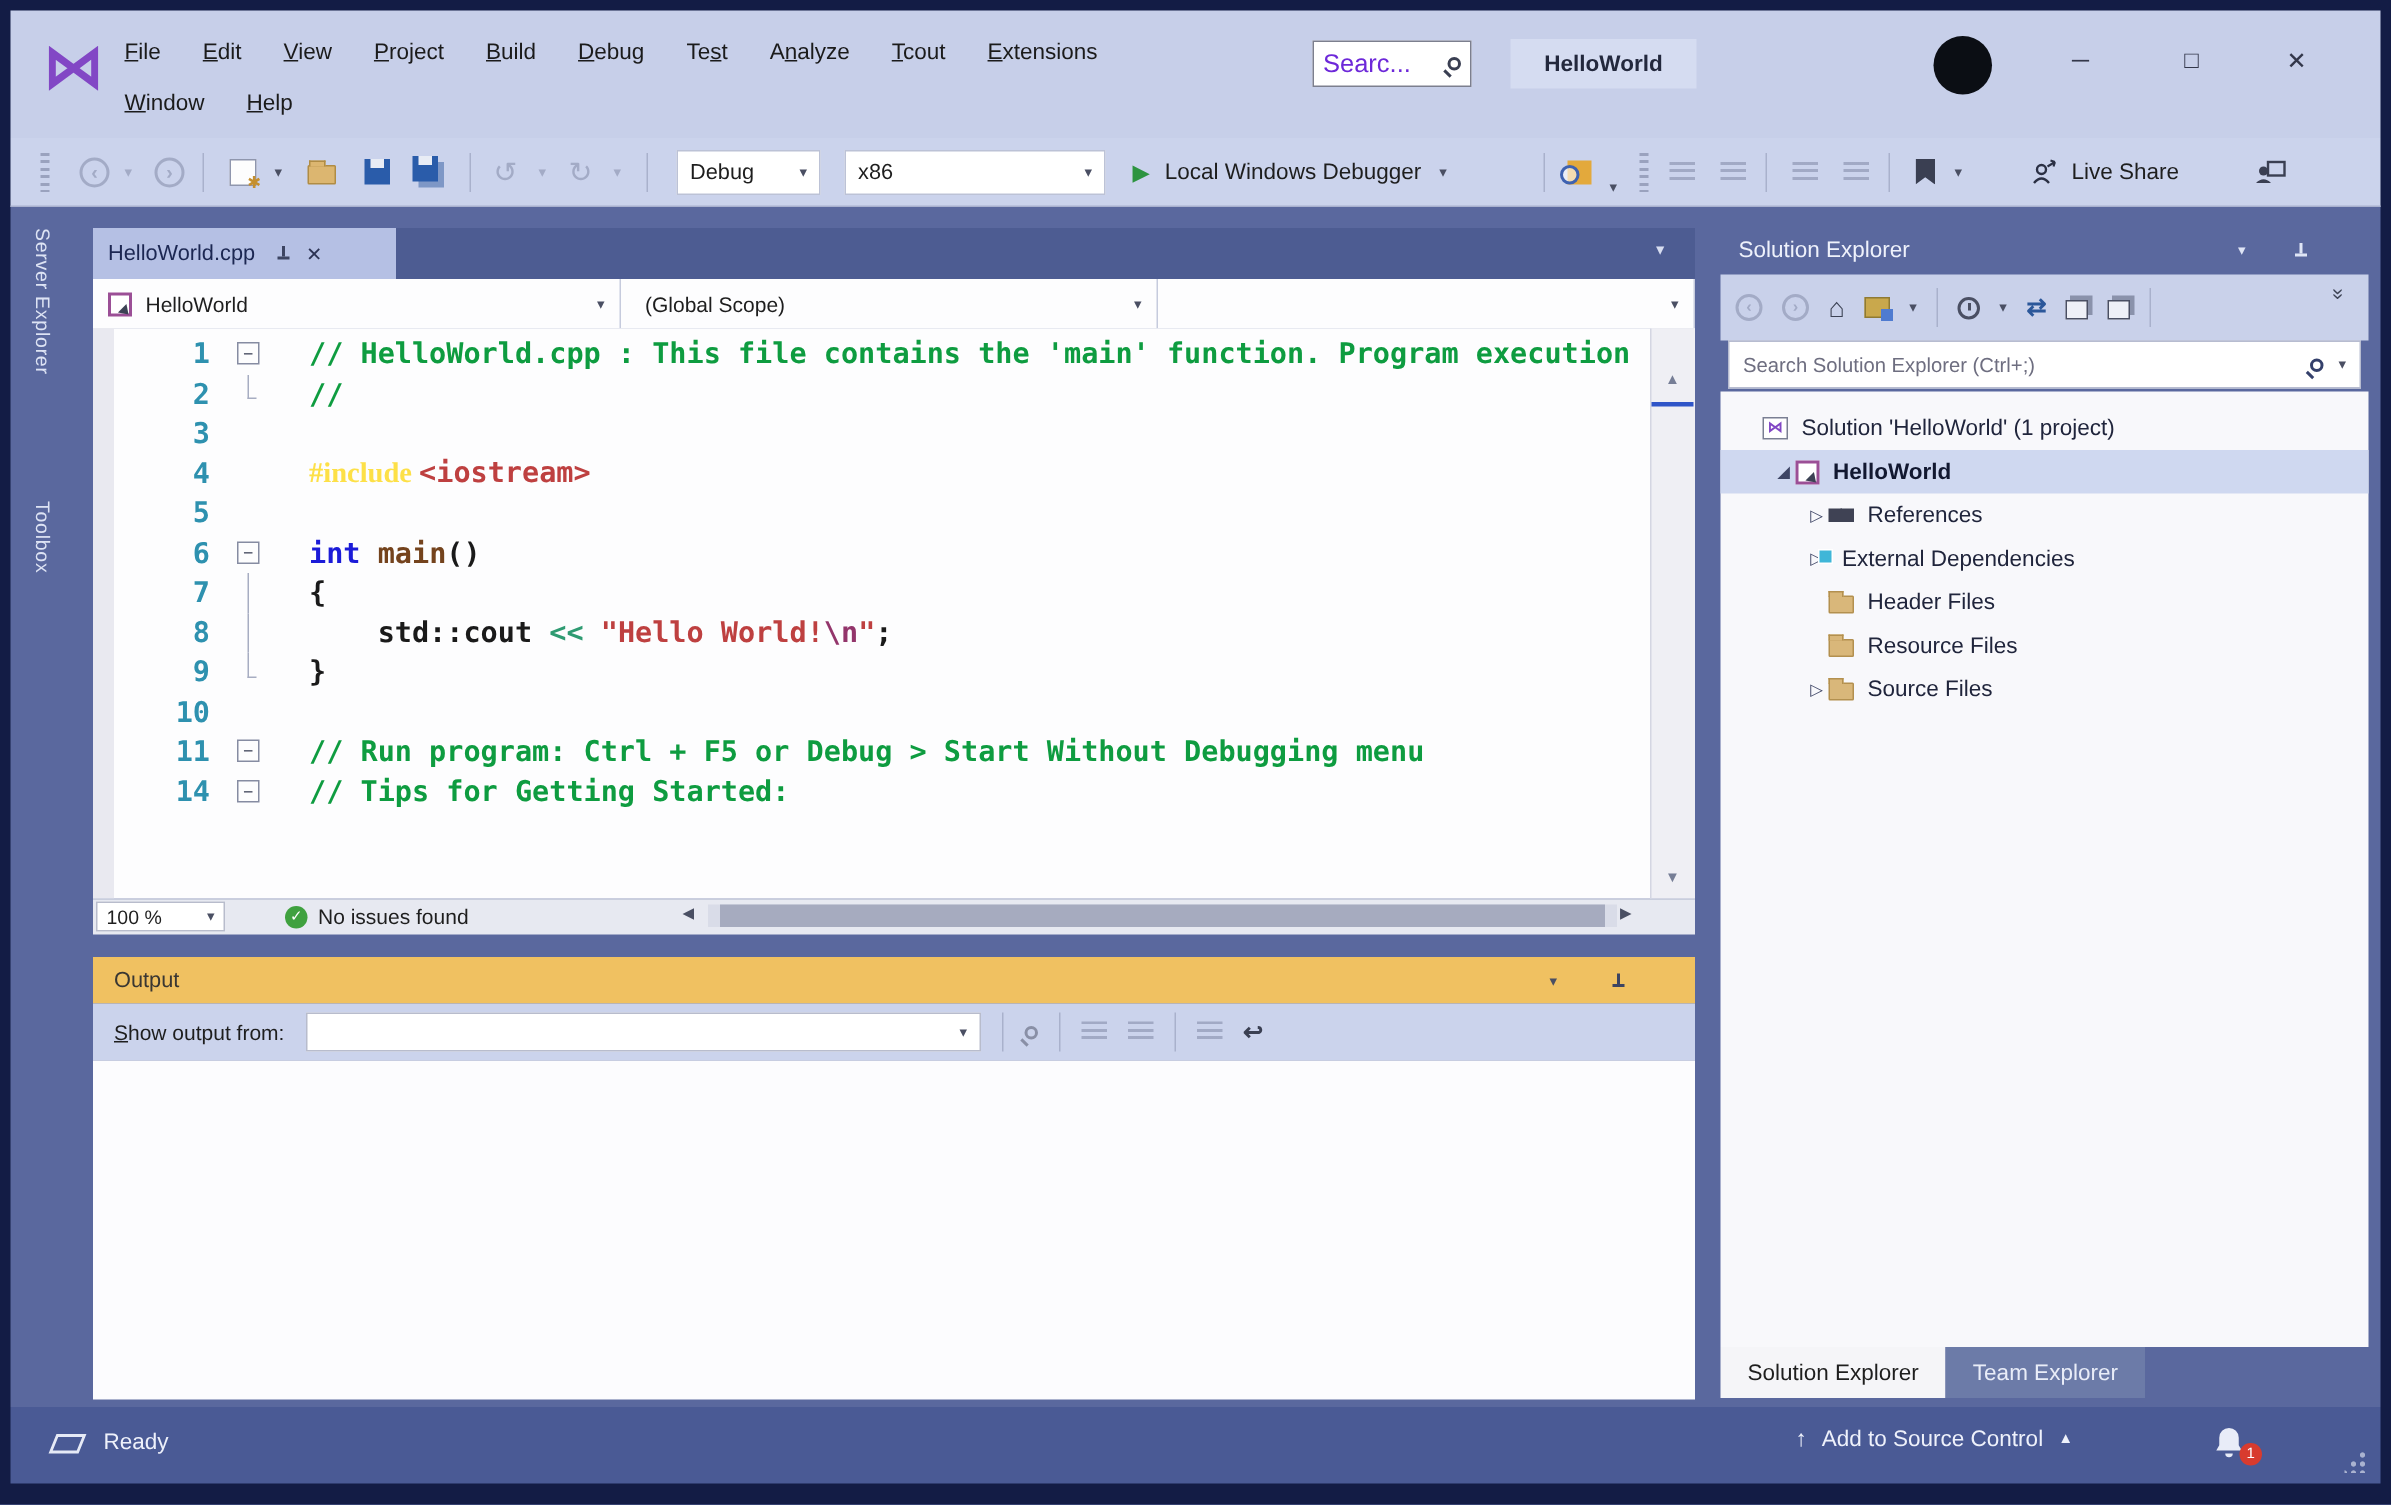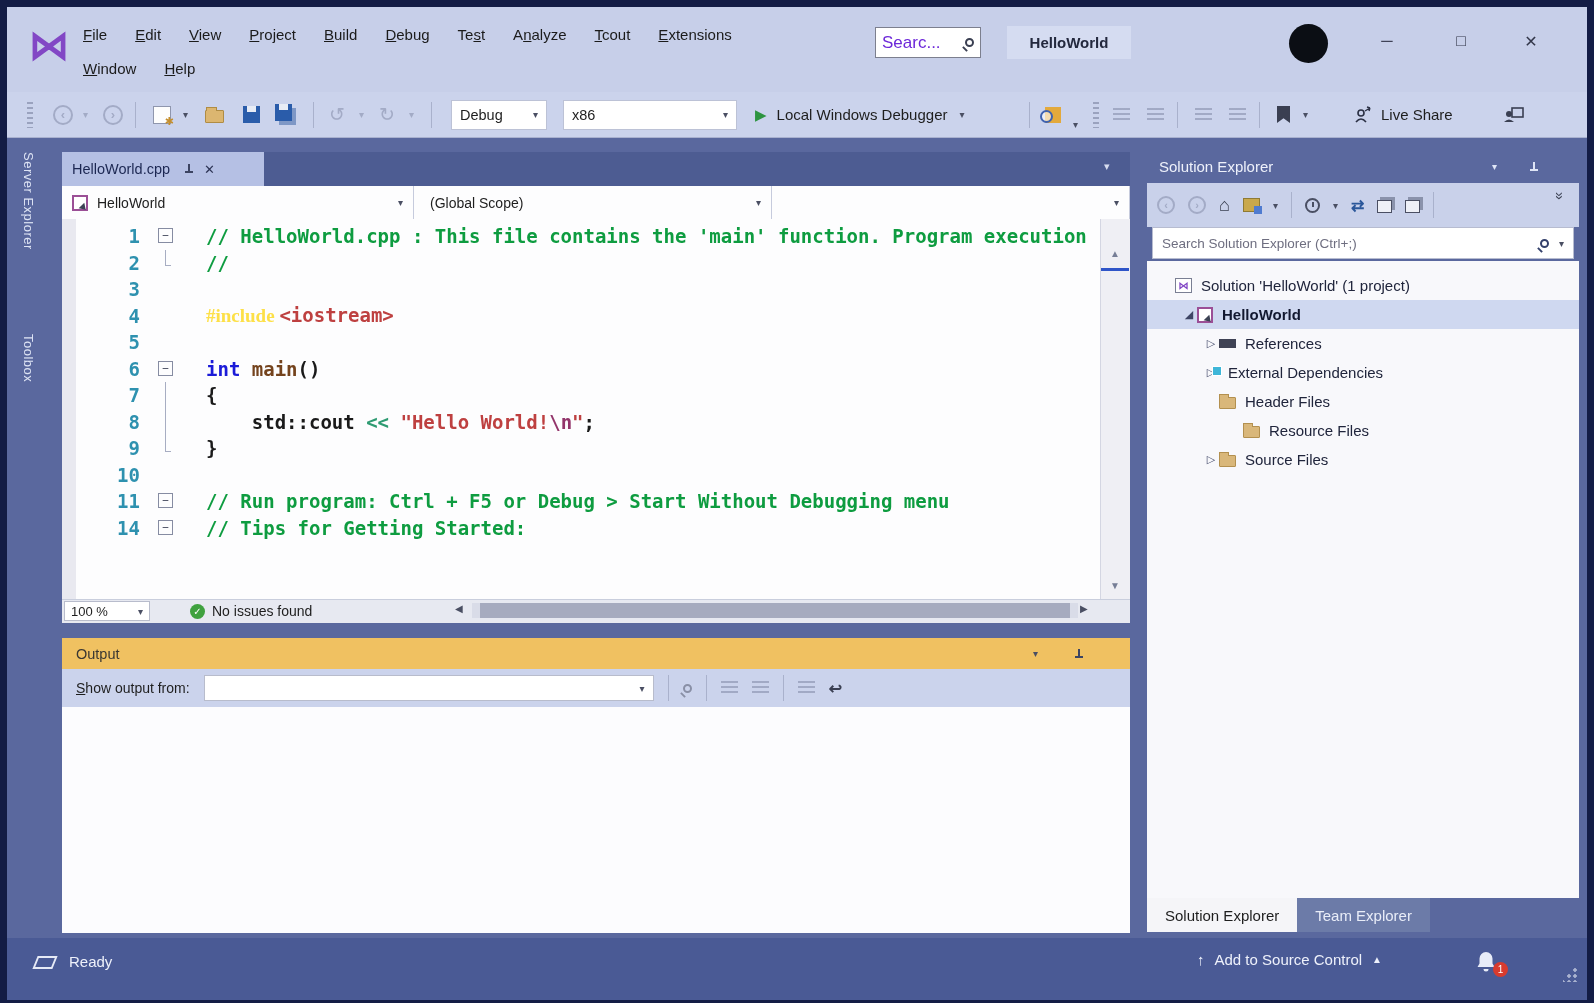--- a/index.html
+++ b/index.html
@@ -141,21 +141,21 @@
   .ticon.i-references { width:9px; height:9px; background:#3f4254; box-shadow:8px 0 0 #3f4254; margin-right:8px; }
   .ticon.i-folder { width:17px; height:12px; background:#d9b77a; border:1px solid #b3904f; border-radius:1px; margin-top:3px; }
   .ticon.i-folder::before { content:''; position:absolute; top:-4px; left:-1px; width:8px; height:3px; background:#d9b77a; border:1px solid #b3904f; border-bottom:none; }
   .ticon.i-folder-deps::after { content:''; position:absolute; right:-3px; bottom:-3px; width:8px; height:8px; background:#3fb6d8; border:1px solid #fff; }
   #se-bottom-tabs { left:1147px; top:898px; width:432px; height:34px; display:flex; }
   .se-tab { height:100%; display:flex; align-items:center; padding:0 18px; font-size:15px; }
   .se-tab.active { background:#f5f5f8; color:#1e1e1e; }
   .se-tab.inactive { background:#6c7ba8; color:#e9edf8; }
 
   
-  #statusbar { left:7px; top:938px; width:1580px; height:62px; background:#4a5a95; color:#eef1fb; }
+  #statusbar { left:7px; top:938px; width:1580px; height:51px; background:#4a5a95; color:#eef1fb; }
   #ready-icon { left:28px; top:18px; width:20px; height:13px; border:2px solid #e6eaf6; transform:skewX(-22deg); }
   #ready-text { left:62px; top:15px; font-size:15px; }
   #asc-group { left:1190px; top:13px; display:flex; align-items:center; gap:10px; font-size:15px; }
   #asc-group .tri { font-size:10px; }
   #bell-wrap { left:1468px; top:12px; width:30px; height:26px; }
   #bell-badge { left:1486px; top:24px; width:15px; height:15px; background:#d83b2e; border-radius:50%; color:#fff; font-size:10px; line-height:15px; text-align:center; }
   #resize-grip { left:1556px; top:30px; width:14px; height:14px;
     background:radial-gradient(circle 1.5px at 12px 2px,#aab3d0 1.5px,transparent 2px),
                radial-gradient(circle 1.5px at 12px 8px,#aab3d0 1.5px,transparent 2px),
                radial-gradient(circle 1.5px at 6px 8px,#aab3d0 1.5px,transparent 2px),
@@ -507,21 +507,21 @@
     <div class="tree-row" style="padding-left: 56px;">
       <span class="expander">▷</span>
       <span class="ticon i-folder-deps"></span>
       <span class="label">External Dependencies</span>
     </div>
     <div class="tree-row" style="padding-left: 56px;">
       <span class="expander"></span>
       <span class="ticon i-folder"></span>
       <span class="label">Header Files</span>
     </div>
-    <div class="tree-row" style="padding-left: 80px; text-align: center;">
+    <div class="tree-row" style="padding-left: 56px; text-align: center;">
       <span class="expander"></span>
       <span class="ticon i-folder"></span>
       <span class="label">Resource Files</span>
     </div>
     <div class="tree-row" style="padding-left: 56px;">
       <span class="expander">▷</span>
       <span class="ticon i-folder"></span>
       <span class="label">Source Files</span>
     </div>
   </div>

